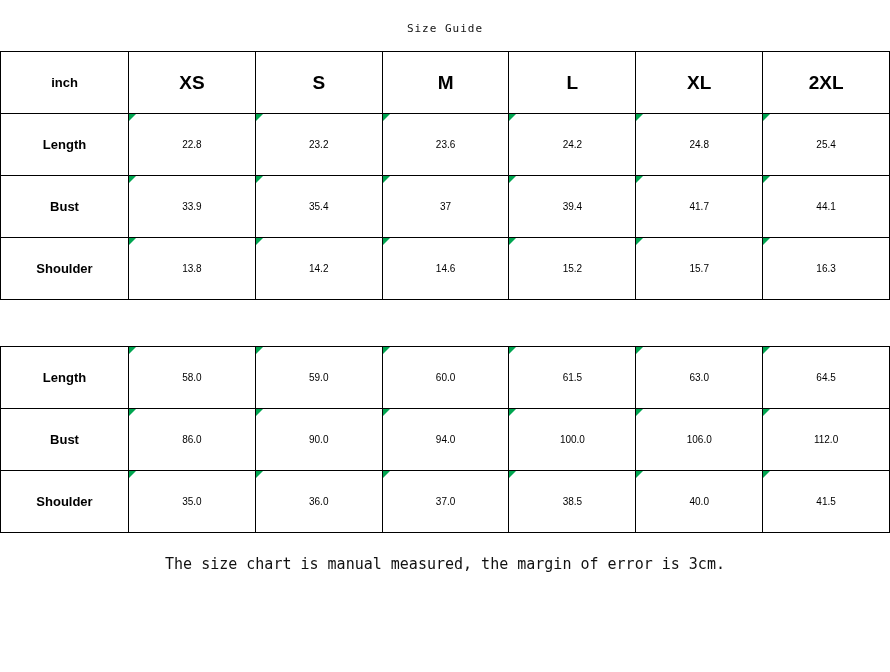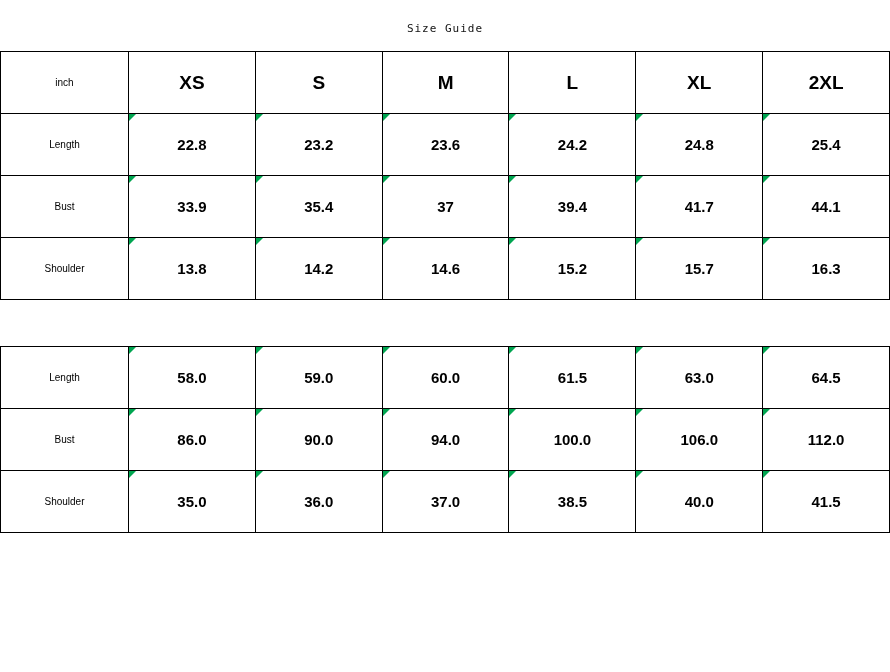--- a/index.html
+++ b/index.html
@@ -34,29 +34,28 @@
   table.size-table {
     border-collapse: collapse;
     width: 890px;
     table-layout: fixed;
   }
   table.size-table td {
     border: 1px solid #000000;
     height: 61px;
     text-align: center;
     vertical-align: middle;
-    font-size: 15px;
+    font-size: 10px;
     position: relative;
     background: #ffffff;
     padding: 0;
-    font-weight: bold;
   }
   table.size-table td.rowhead {
-    font-weight: normal;
-    font-size: 10px;
+    font-weight: bold;
+    font-size: 13px;
     width: 127px;
   }
   table.size-table td.colhead {
     font-weight: bold;
     font-size: 19px;
     margin-left: 29px;
   }
   
   td.marked::before {
     content: "";
@@ -158,14 +157,15 @@
         <td class="marked">35.0</td>
         <td class="marked">36.0</td>
         <td class="marked">37.0</td>
         <td class="marked">38.5</td>
         <td class="marked">40.0</td>
         <td class="marked">41.5</td>
       </tr>
     </tbody>
   </table>
 
+  <div class="footer">The size chart is manual measured, the margin of error is 3cm.</div>
 
 </div>
 
 </body></html>

